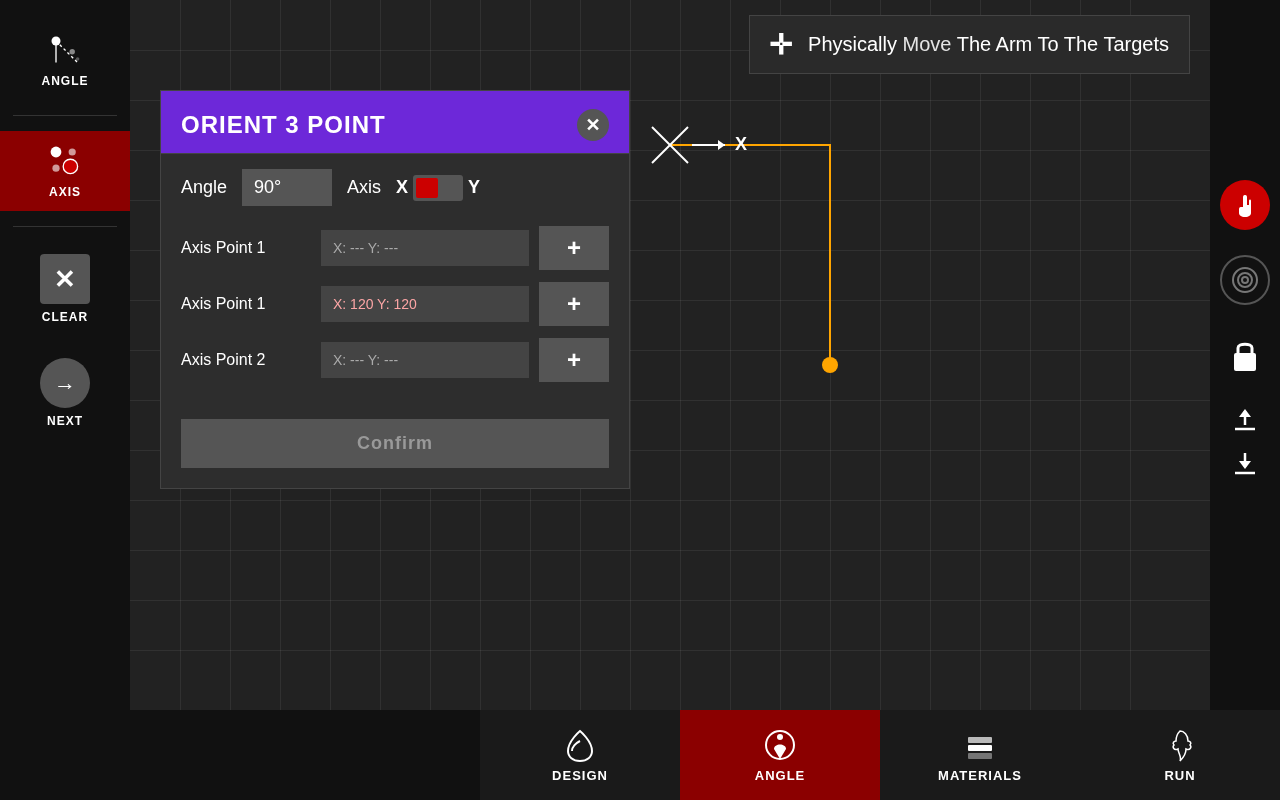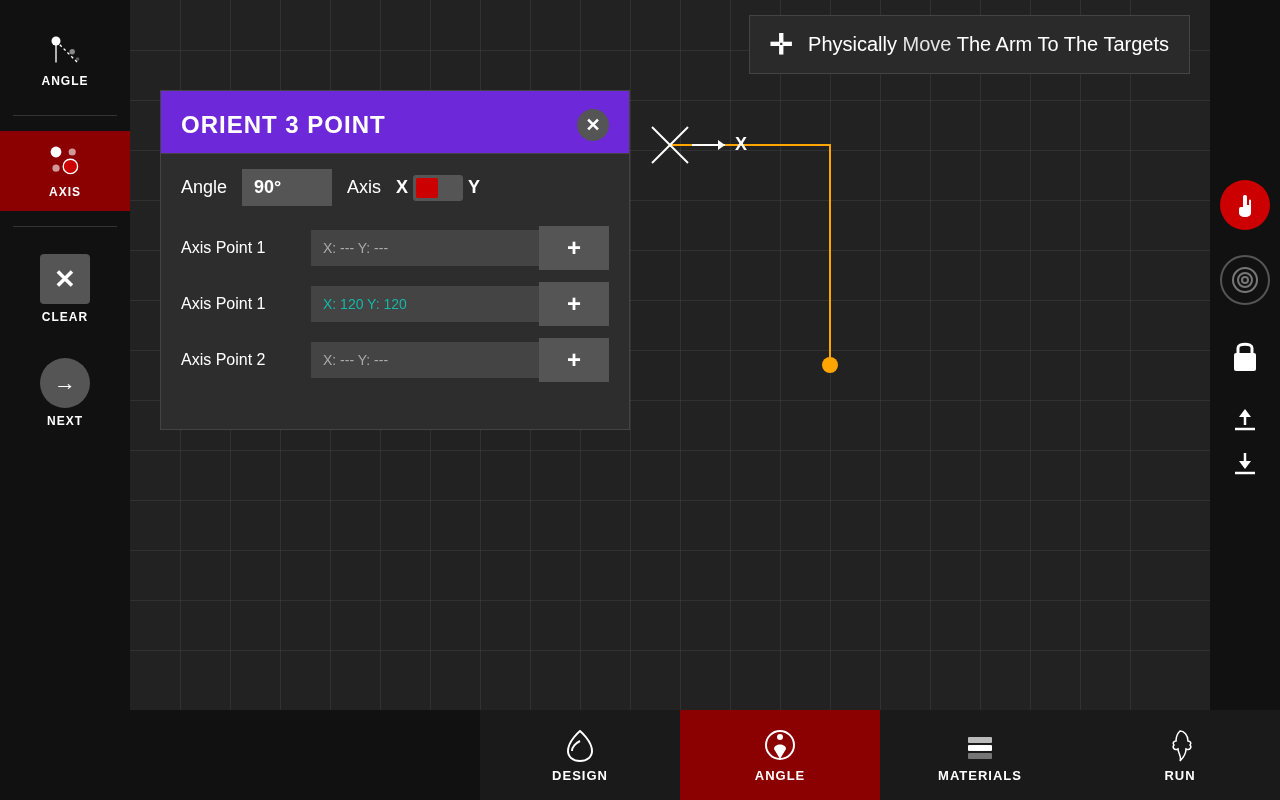--- a/index.html
+++ b/index.html
@@ -296,21 +296,21 @@
       color: white;
       font-size: 18px;
       font-weight: 500;
     }
     .angle-input {
       background: #555;
       color: white;
       border: none;
       padding: 8px 12px;
       font-size: 18px;
-      font-weight: bold;
+      font-weight: normal;
       width: 90px;
     }
     .axis-toggle {
       display: flex;
       align-items: center;
       gap: 5px;
     }
     .axis-x-label, .axis-y-label {
       color: white;
       font-size: 18px;
@@ -330,40 +330,41 @@
       width: 22px;
       height: 20px;
       background: #cc0000;
       border-radius: 2px;
     }
 
     
     .axis-point-row {
       display: flex;
       align-items: center;
+      gap: 10px;
       margin-bottom: 12px;
       justify-content: flex-end;
     }
     .axis-point-label {
       color: white;
       font-size: 16px;
       font-weight: 500;
       width: 130px;
       flex-shrink: 0;
     }
     .axis-point-coords {
       background: #444;
       color: #aaa;
       padding: 10px 12px;
       font-size: 14px;
       flex: 1;
       min-width: 100px;
     }
     .axis-point-coords.has-value {
-      color: #14b8a6;
+      color: #fca5a5;
     }
     .add-point-btn {
       width: 70px;
       height: 44px;
       background: #555;
       display: flex;
       align-items: center;
       justify-content: center;
       cursor: pointer;
       font-size: 24px;
@@ -577,20 +578,21 @@
       <div class="add-point-btn">+</div>
     </div>
 
     <div class="axis-point-row">
       <span class="axis-point-label">Axis Point 2</span>
       <div class="axis-point-coords">X: --- Y: ---</div>
       <div class="add-point-btn">+</div>
     </div>
   </div>
 
+  <div class="confirm-btn">Confirm</div>
 </div>
 
 <div class="bottom-tabs">
   <div class="tab-spacer"></div>
 
   <div class="tab-item">
     <svg width="36" height="36" viewBox="0 0 36 36">
       <path d="M18 4 C18 4 6 14 6 24 C6 30 11 34 18 34 C25 34 30 30 30 24 C30 14 18 4 18 4Z" stroke="white" stroke-width="2" fill="none"></path>
       <path d="M10 24 C10 20 14 16 18 14" stroke="white" stroke-width="2" fill="none"></path>
     </svg>

